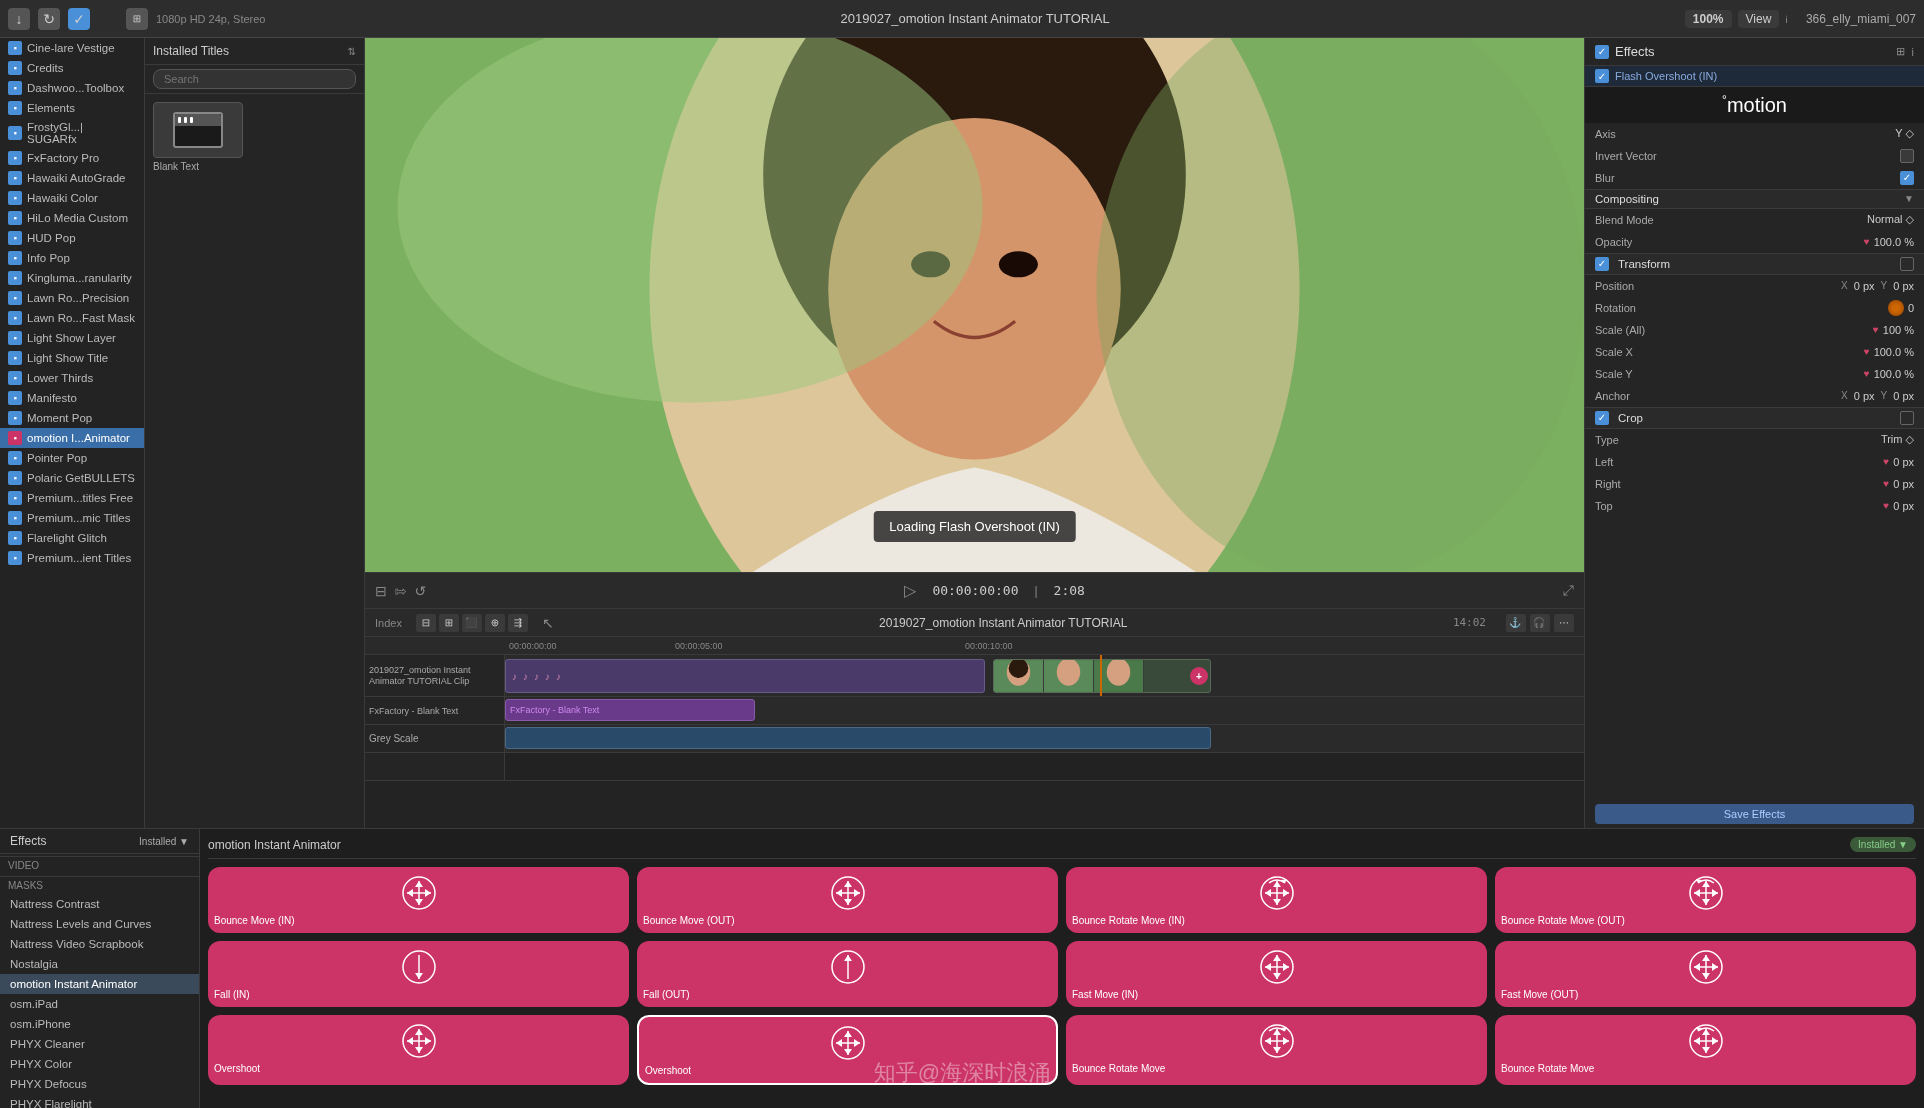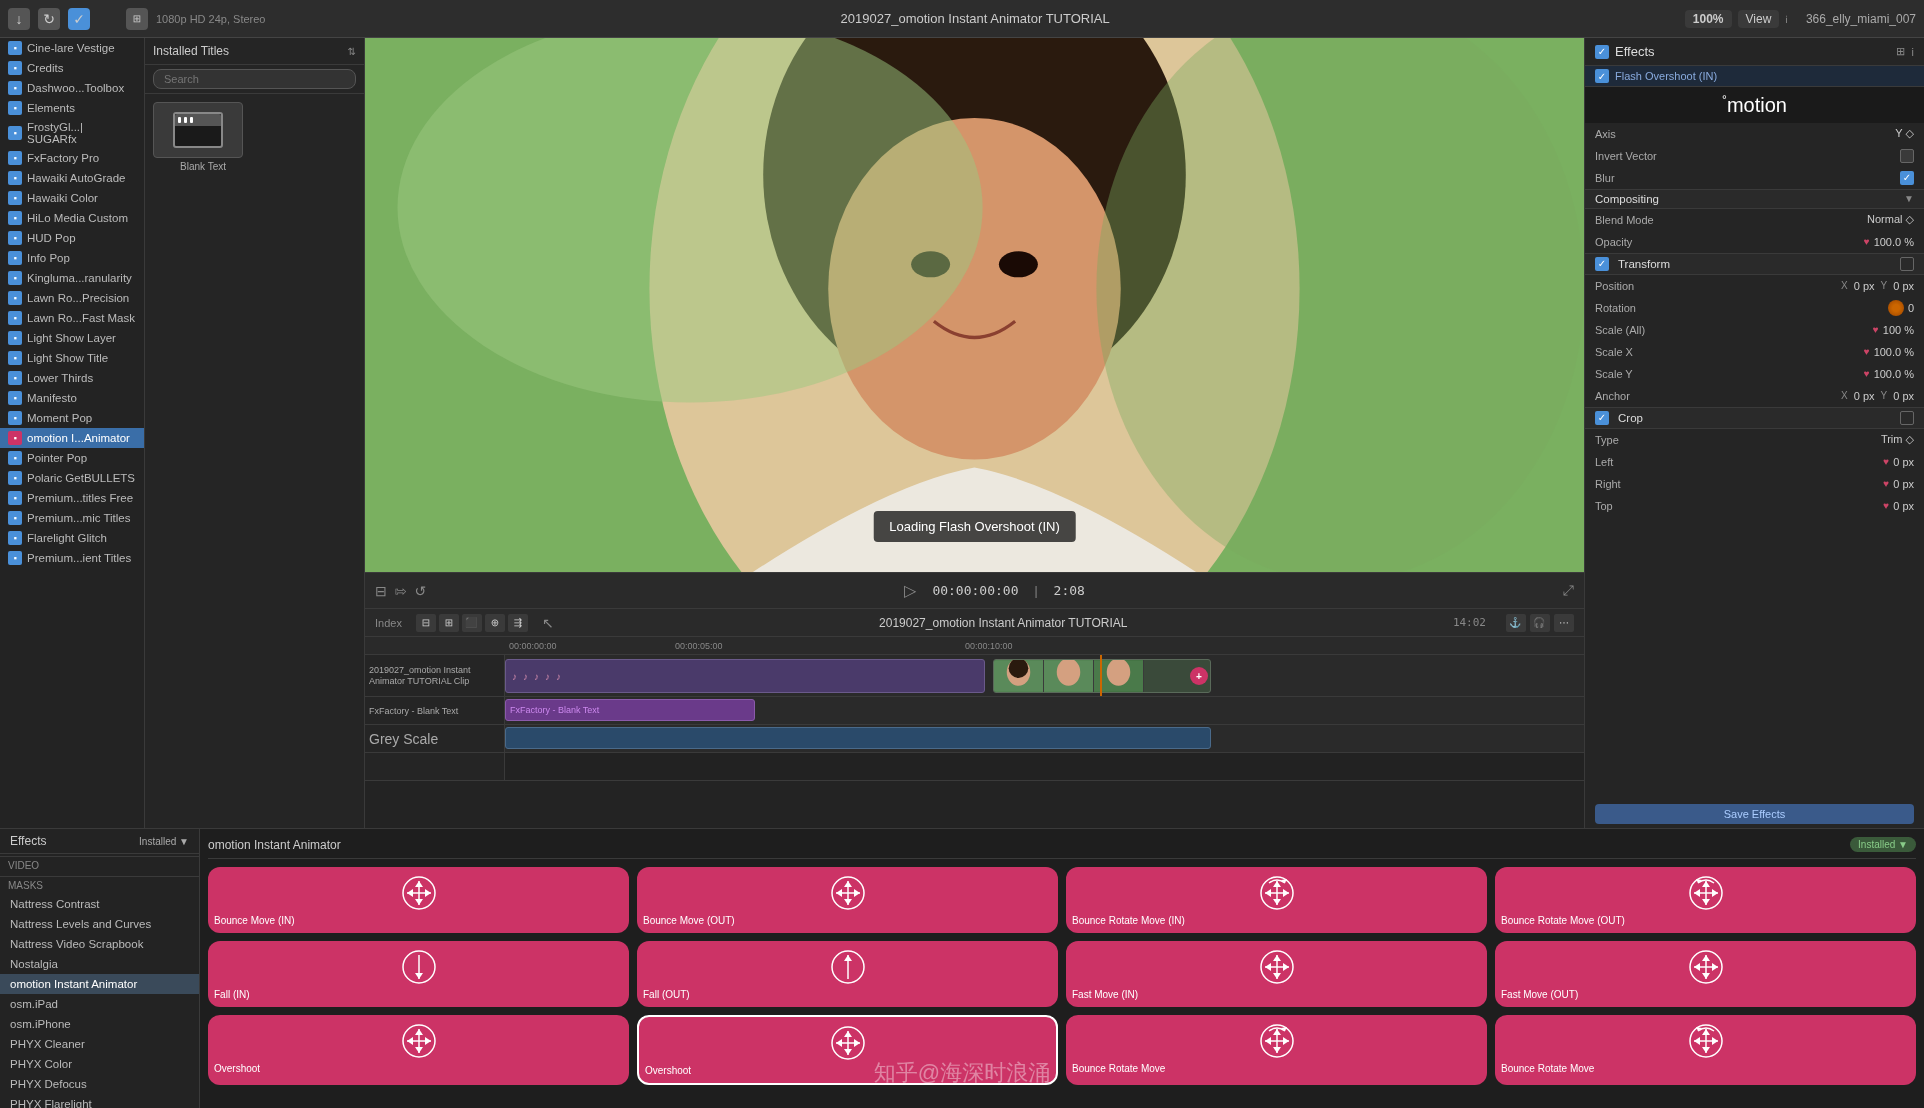--- a/index.html
+++ b/index.html
@@ -22,21 +22,21 @@
     .sidebar-icon.blue { background: #4a90d9; }
     .sidebar-icon.pink { background: #cc3366; }
 
     
     #titles-panel { width: 220px; background: #252525; border-right: 1px solid #3a3a3a; display: flex; flex-direction: column; flex-shrink: 0; }
     .titles-header { padding: 6px 8px; border-bottom: 1px solid #3a3a3a; display: flex; align-items: center; gap: 6px; }
     .titles-header-text { font-size: 12px; color: #ccc; flex: 1; }
     .search-bar { padding: 4px 8px; border-bottom: 1px solid #3a3a3a; }
     .search-input { width: 100%; background: #333; border: 1px solid #555; border-radius: 8px; padding: 3px 10px; color: #ccc; font-size: 11px; }
     .titles-grid { display: flex; flex-wrap: wrap; padding: 8px; gap: 4px; overflow-y: auto; }
-    .title-item { width: 100px; text-align: center; cursor: pointer; }
+    .title-item { width: 100px; cursor: pointer; }
     .title-thumb { width: 90px; height: 56px; background: #3a3a3a; border-radius: 4px; border: 1px solid #555; display: flex; align-items: center; justify-content: center; }
     .clapperboard { width: 50px; height: 36px; background: #1a1a1a; border: 2px solid #888; border-radius: 3px; position: relative; }
     .clapperboard-top { background: #555; height: 12px; border-radius: 2px 2px 0 0; display: flex; gap: 3px; align-items: center; padding: 0 3px; }
     .clap-stripe { background: #fff; height: 6px; width: 3px; border-radius: 1px; }
     .title-label { font-size: 10px; color: #aaa; margin-top: 3px; }
 
     
     #center { flex: 1; display: flex; flex-direction: column; }
     #preview-area { flex: 1; background: #a3a3a3; position: relative; display: flex; align-items: center; justify-content: center; min-height: 0; }
     .preview-overlay-text { position: absolute; bottom: 30px; left: 50%; transform: translateX(-50%); background: rgba(0,0,0,0.7); color: #fff; padding: 8px 16px; border-radius: 4px; font-size: 14px; white-space: nowrap; }
@@ -371,21 +371,21 @@
             <span>FxFactory - Blank Text</span>
           </div>
           <div class="track-content" style="position:relative;height:100%;background:#2a2a2a;">
             <div style="position:absolute;left:0;top:2px;width:250px;height:22px;background:#6a3a8a;border:1px solid #8a5aaa;border-radius:3px;display:flex;align-items:center;padding:0 4px;">
               <span style="color:#cc88ee;font-size:9px;">FxFactory - Blank Text</span>
             </div>
           </div>
         </div>
 
         <div class="timeline-track" style="height:28px;">
-          <div class="track-label" style="font-size:14px;width:140px;padding:0 4px;background:#252525;border-right:1px solid #3a3a3a;height:100%;display:flex;align-items:center;text-align:center;">
+          <div class="track-label" style="font-size:10px;width:140px;padding:0 4px;background:#252525;border-right:1px solid #3a3a3a;height:100%;display:flex;align-items:center;text-align:center;">
             <span>Grey Scale</span>
           </div>
           <div class="track-content" style="position:relative;height:100%;background:#2a2a2a;">
             <div style="position:absolute;left:0;top:2px;width:706px;height:22px;background:#2a4a6a;border:1px solid #4a6a8a;border-radius:3px;"></div>
           </div>
         </div>
 
         <div class="timeline-track" style="height:28px;">
           <div class="track-label" style="font-size:9px;width:140px;padding:0 4px;background:#252525;border-right:1px solid #3a3a3a;height:100%;display:flex;align-items:center;">
           </div>

